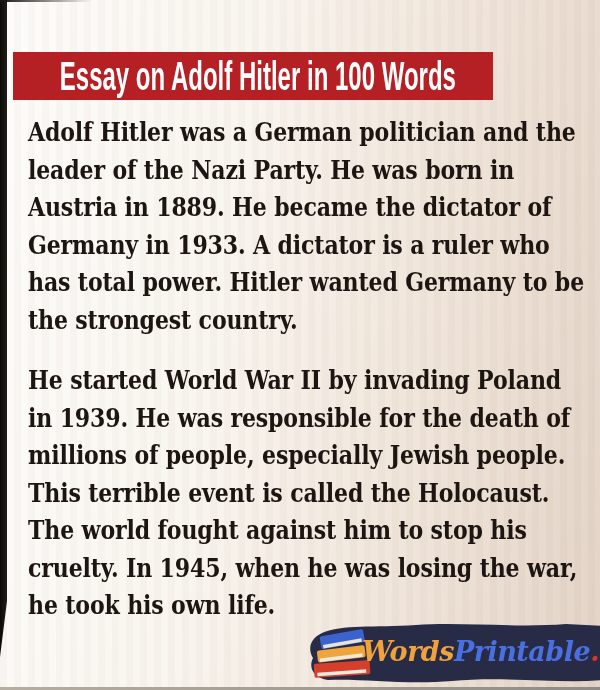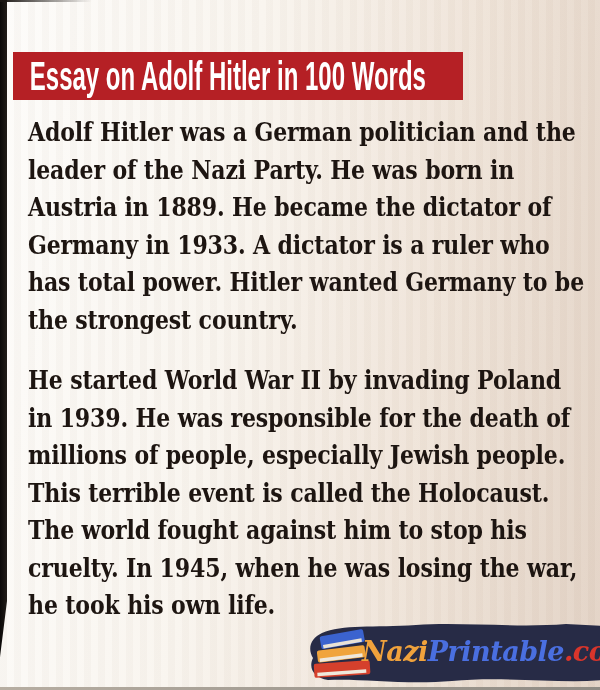--- a/index.html
+++ b/index.html
@@ -62,21 +62,21 @@
   .brand .tld{color:#d9352b;}
 </style>
 </head>
 <body>
 
 <div class="page">
 
   <div class="edge-left"></div>
   <div class="edge-top"></div>
 
-  <div class="banner" style="background:#b52025;">
+  <div class="banner" style="background:#b52025;padding-left:30px;">
     <span class="banner-title">Essay on Adolf Hitler in 100 Words</span>
   </div>
 
   <div class="essay">
     <p class="p1">Adolf Hitler was a German politician and the
 leader of the Nazi Party. He was born in
 Austria in 1889. He became the dictator of
 Germany in 1933. A dictator is a ruler who
 has total power. Hitler wanted Germany to be
 the strongest country.</p>
@@ -110,18 +110,18 @@
             <rect x="3" y="30" width="43" height="3.5" fill="#efe8dc"></rect>
           </g>
           <g transform="rotate(-10 24 12)">
             <rect x="4" y="7" width="44" height="13" rx="2" fill="#3b63cf"></rect>
             <rect x="6" y="16" width="39" height="3.5" fill="#e9e2d6"></rect>
           </g>
         </g>
       </g>
     </svg>
     <span class="brand">
-      <span class="study">Nazi</span><span class="printable">Printable</span><span class="tld">.com</span>
+      <span class="study">Words</span><span class="printable">Printable</span><span class="tld">.com</span>
     </span>
   </div>
 
   <div class="edge-bottom"></div>
 </div>
 
 </body></html>

